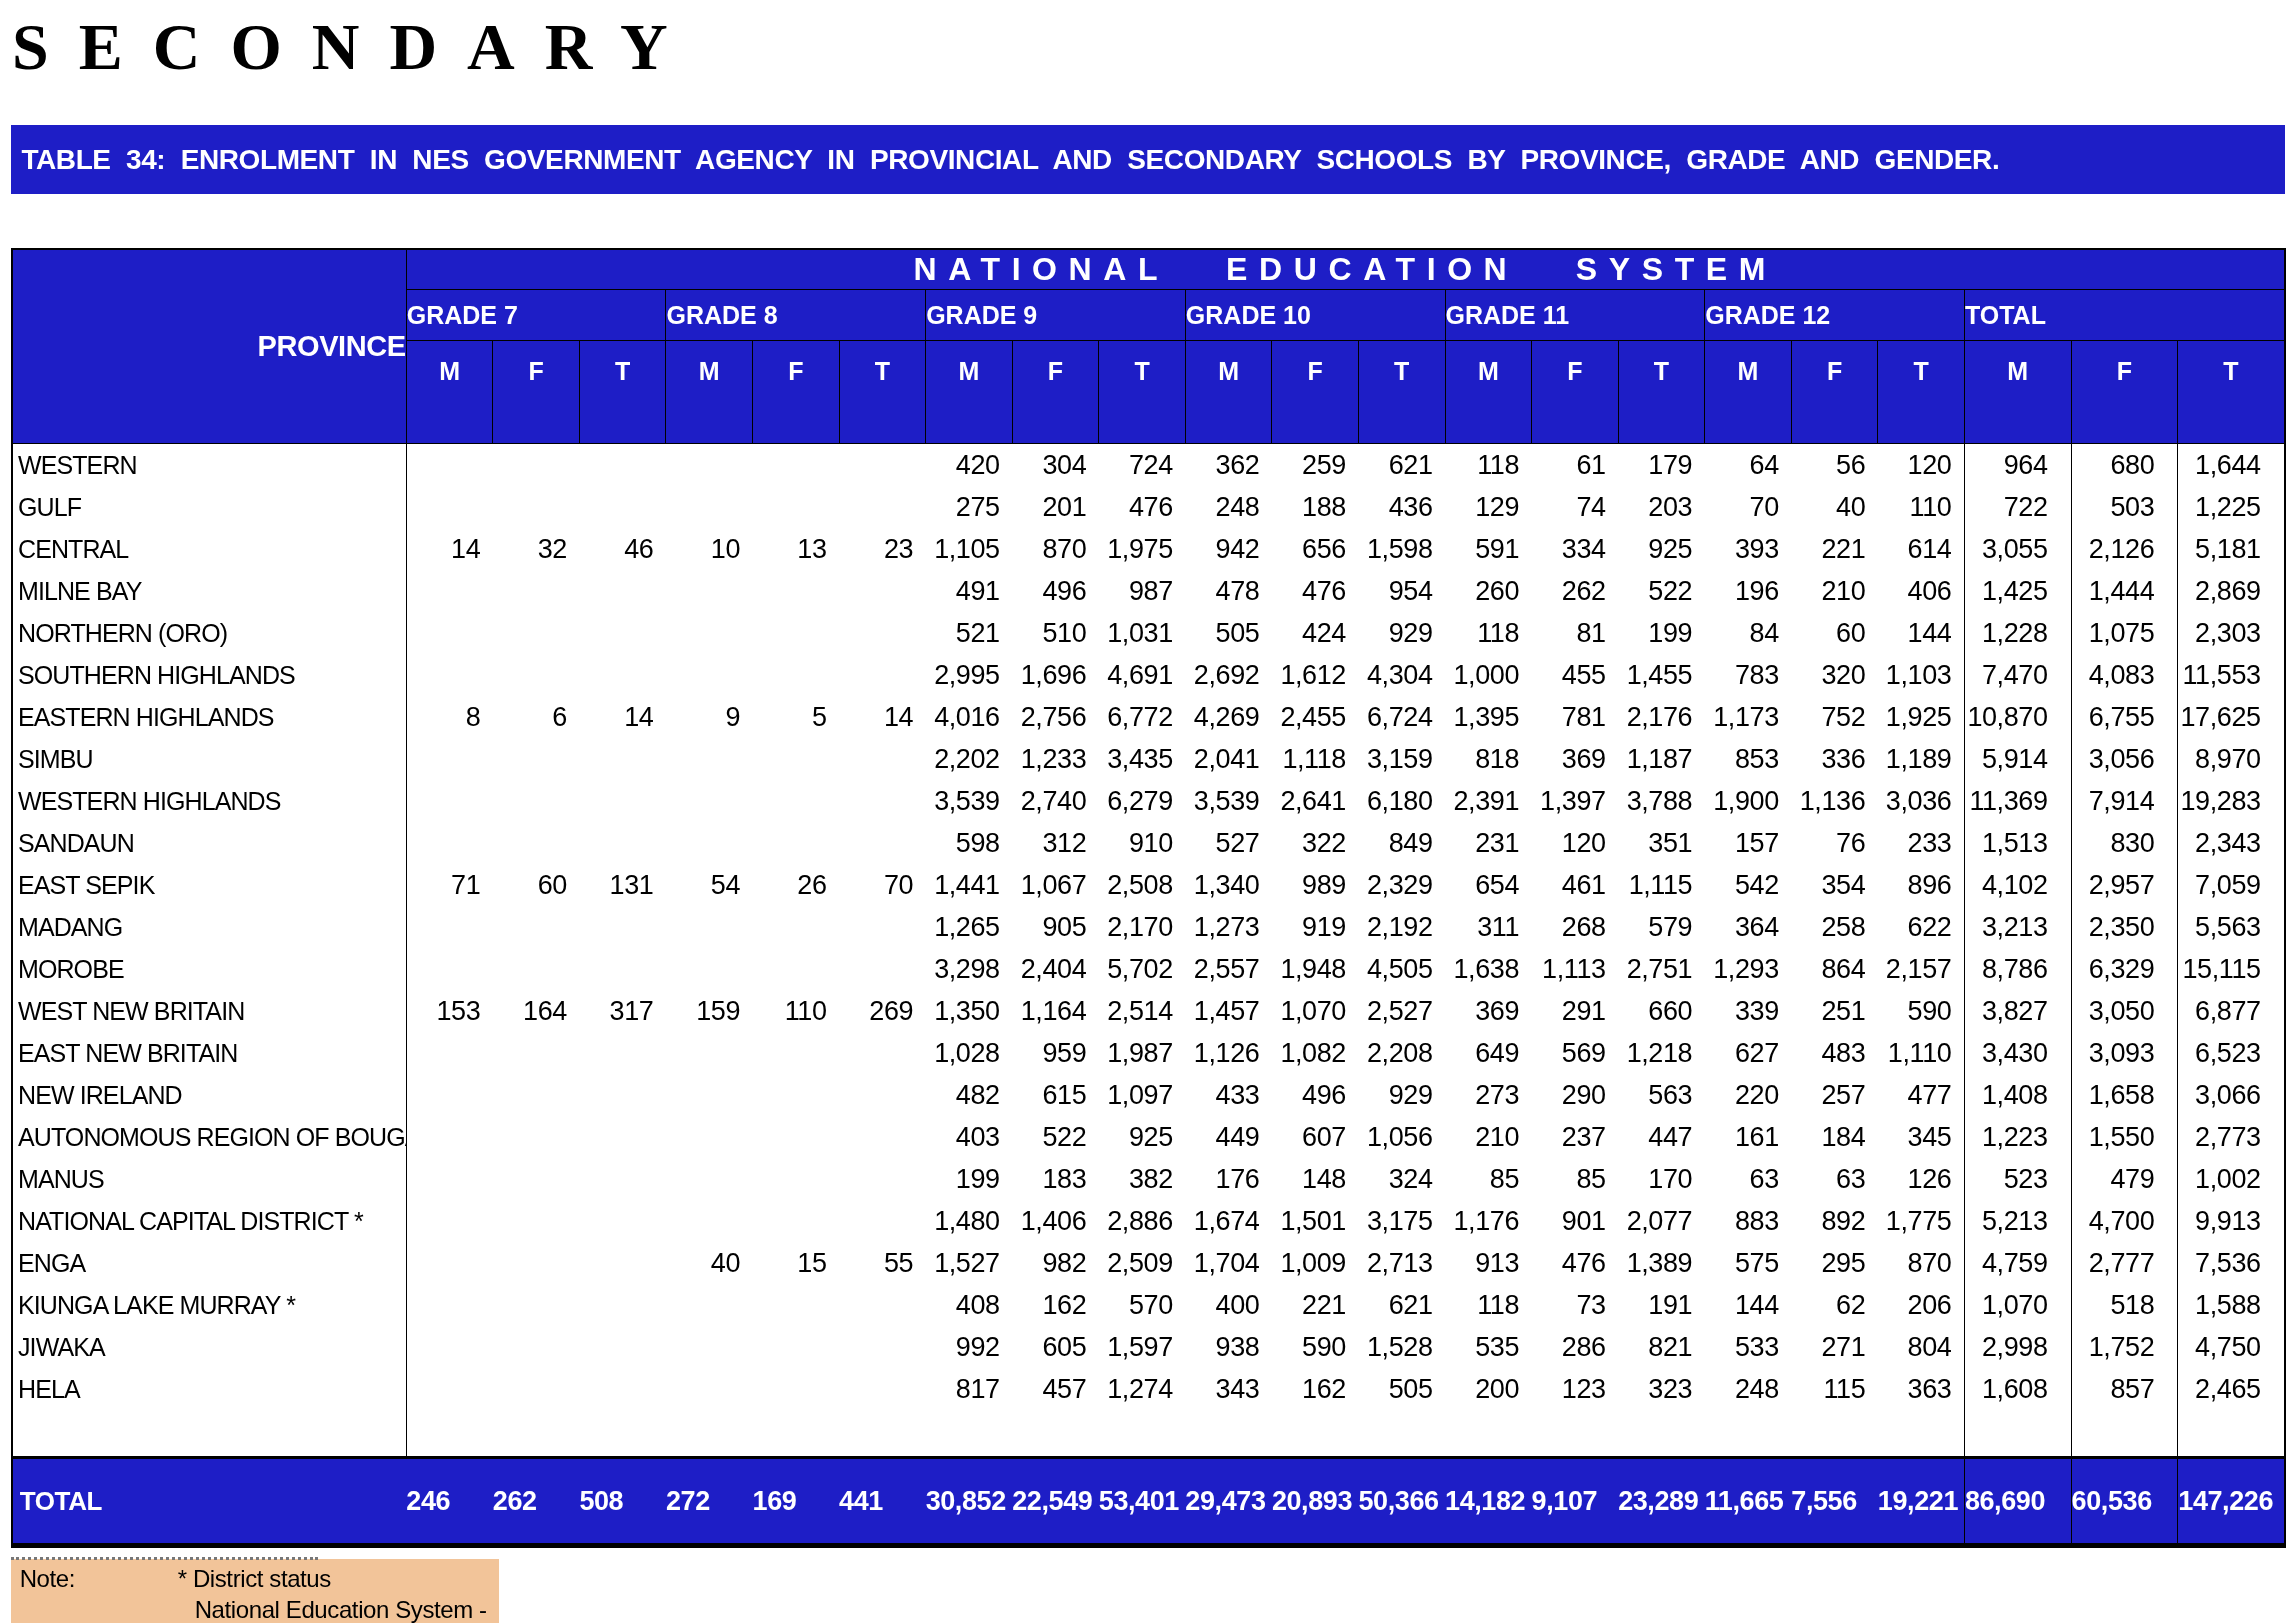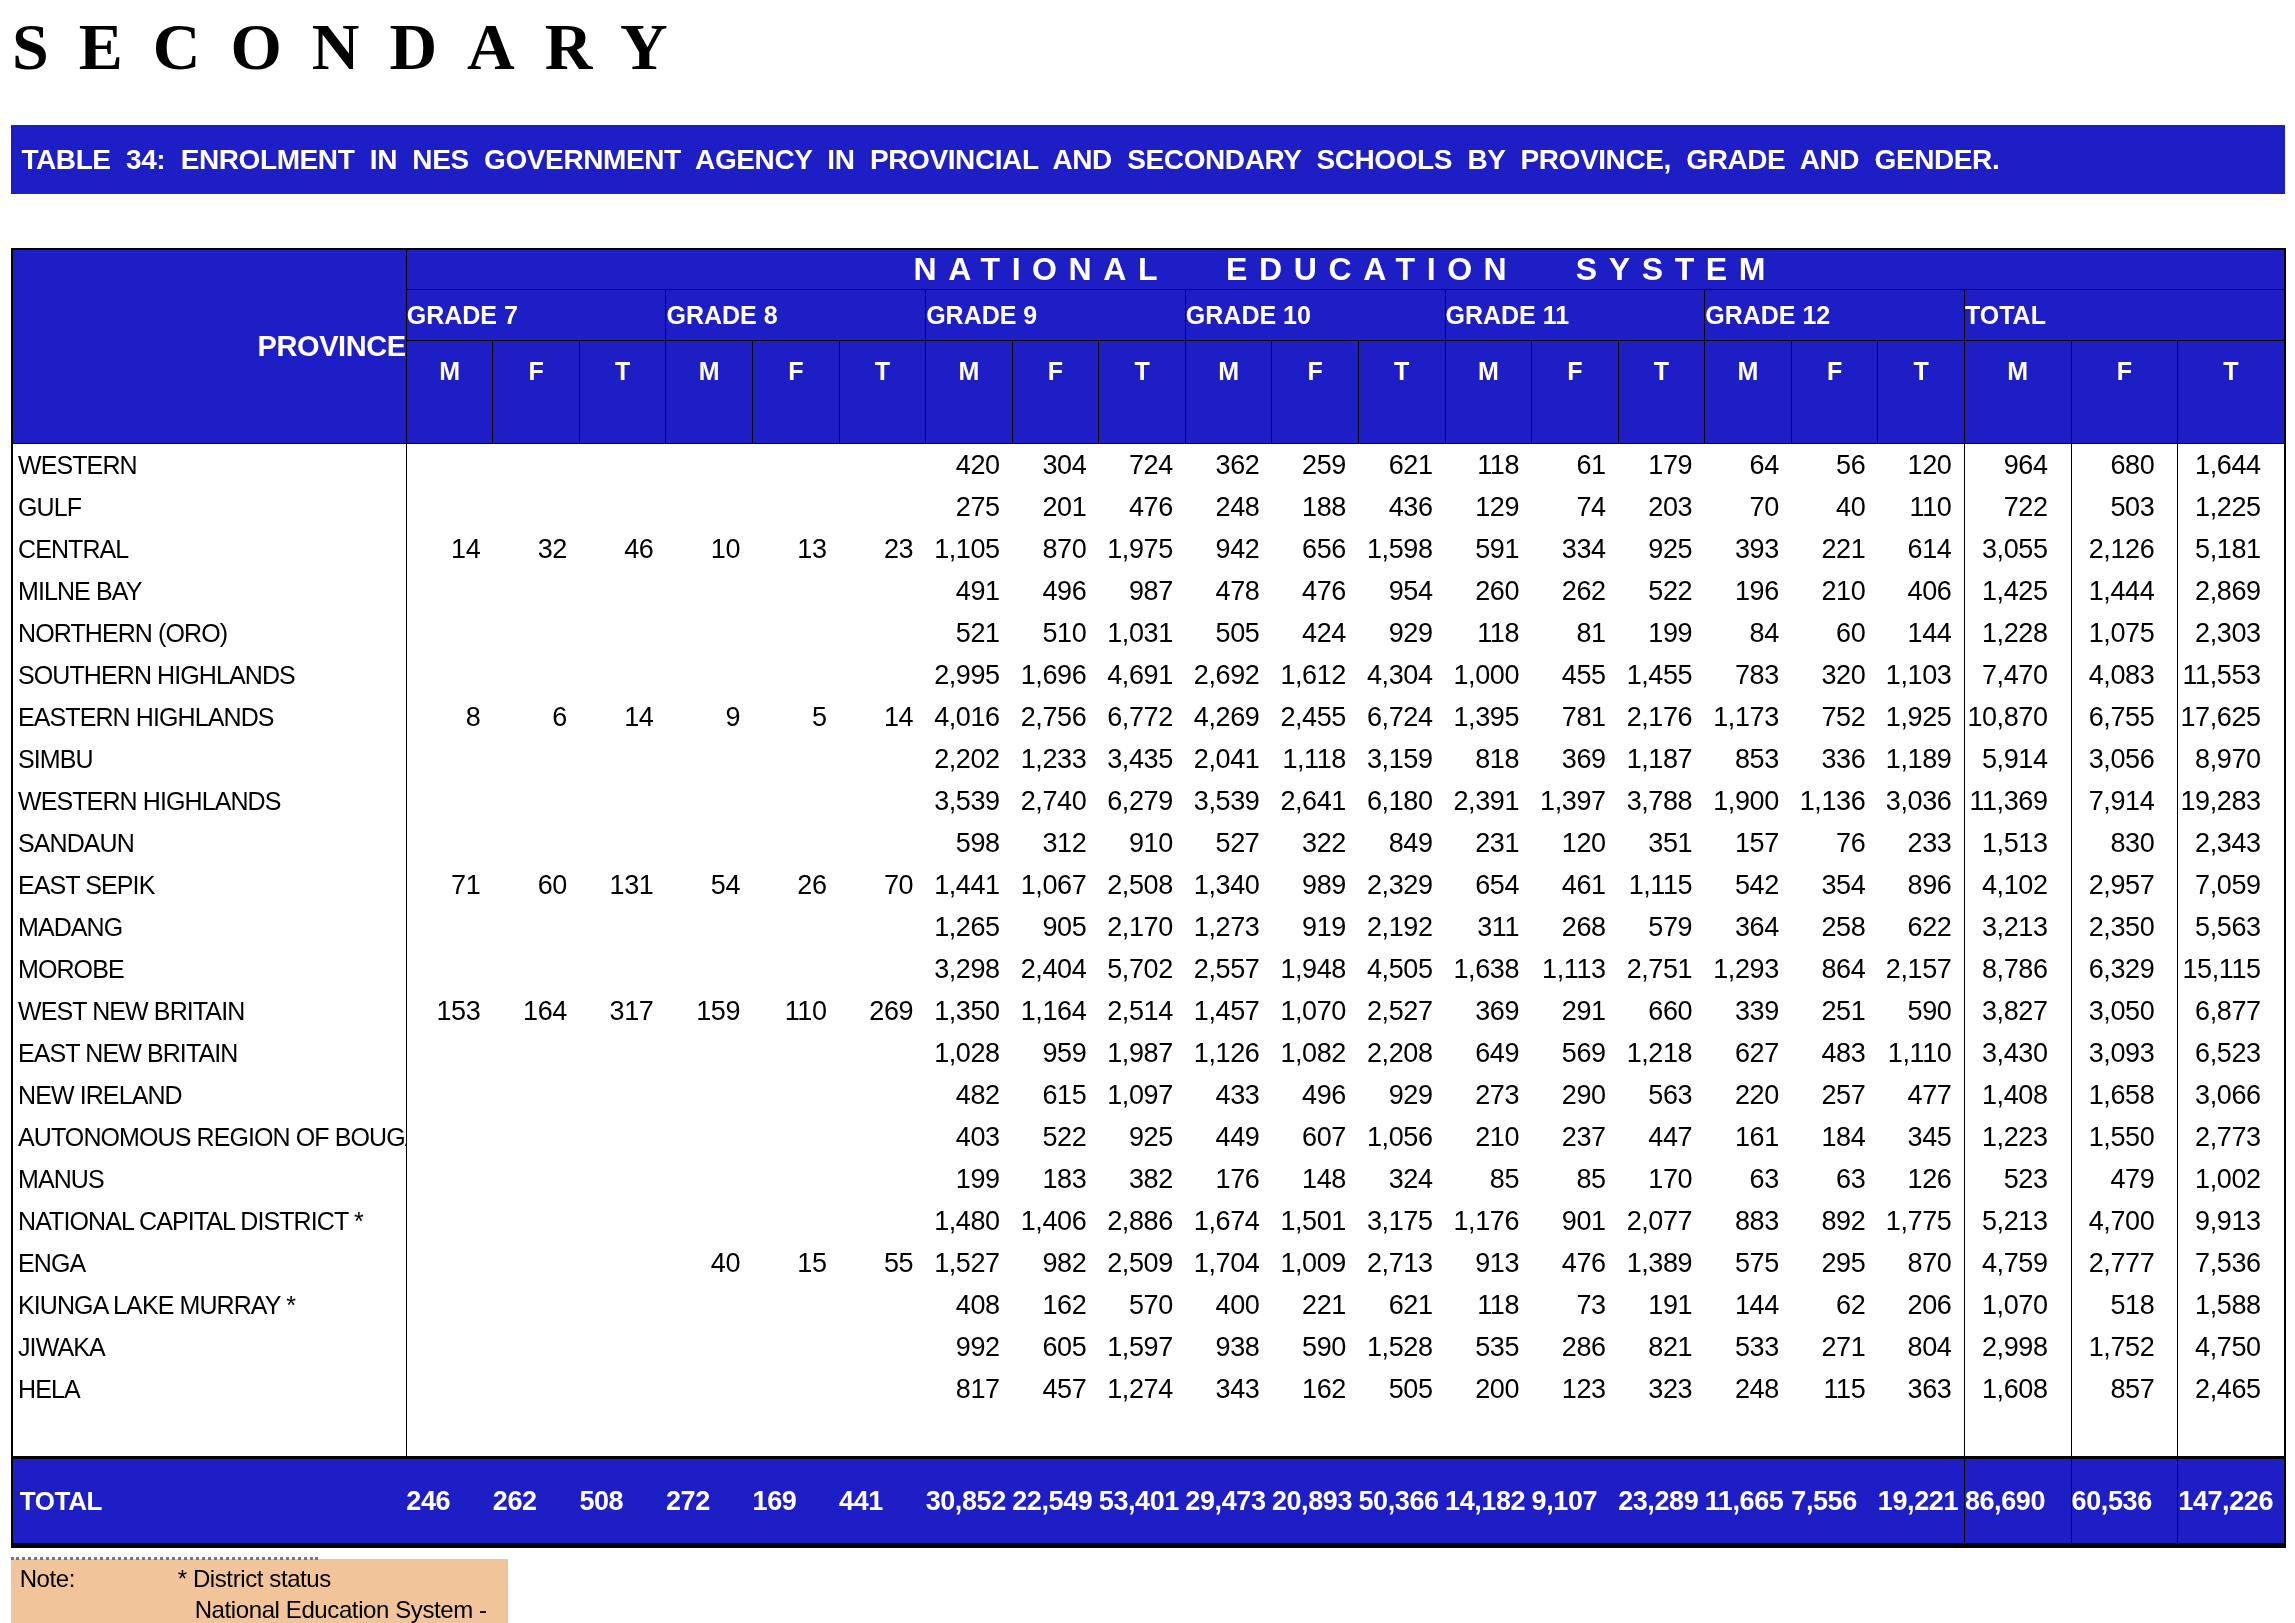--- a/index.html
+++ b/index.html
@@ -60,21 +60,21 @@
   tfoot td{
     background:var(--blue);color:#fff;font-weight:bold;font-size:27px;
     height:84px;border-top:3.6px solid #000;border-bottom:5.3px solid #000;
     vertical-align:middle;padding:0;white-space:nowrap;
   }
   tfoot td.tf-label{text-align:left;padding-left:7.1px;font-size:26px;letter-spacing:-0.4px;}
   tfoot td.tf-num{text-align:left;padding-right:12.5px;letter-spacing:-0.4px;}
   tfoot td.tot-col{border-left:1.8px solid #000;padding-right:36px;}
   .note{
     position:absolute;left:10.7px;top:1559px;width:488px;height:65px;
-    background:var(--note-bg);font-size:24px;letter-spacing:-0.4px;padding-left:9px;
+    background:var(--note-bg);font-size:24px;letter-spacing:-0.4px;
   }
   .note-rule{
     position:absolute;top:-1.8px;left:0;width:307px;height:0;
     border-top:3.6px dotted #777;
   }
   .note-label{position:absolute;left:9px;top:6.2px;}
   .note-line1{position:absolute;left:167px;top:6.2px;}
   .note-line2{position:absolute;left:184px;top:37px;}
 </style>
 </head>

